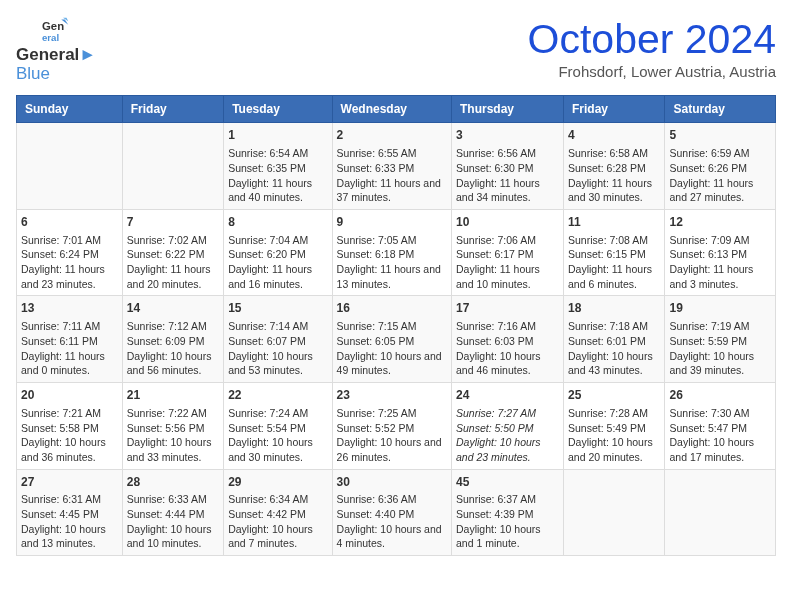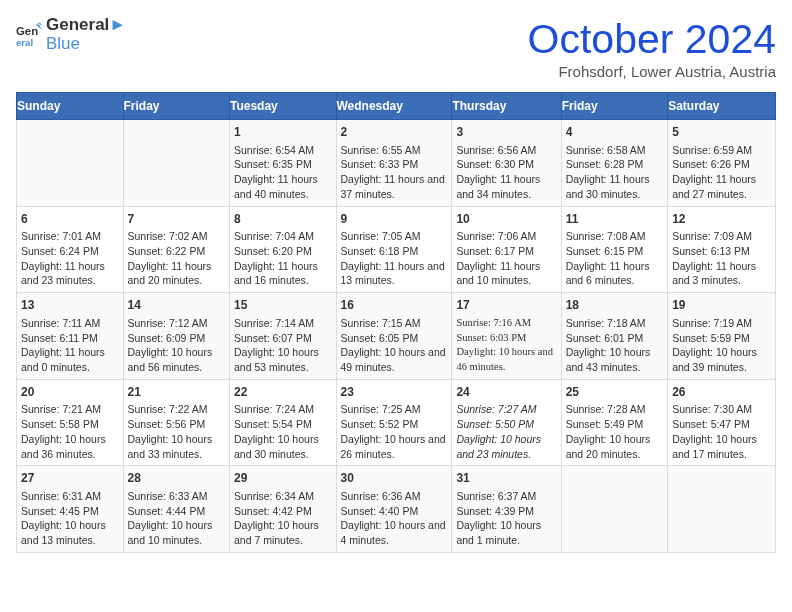--- a/index.html
+++ b/index.html
@@ -13,20 +13,21 @@
     .header {
       display: flex;
       align-items: flex-start;
       justify-content: space-between;
       margin-bottom: 12px;
     }
     .logo {
       display: flex;
       align-items: center;
       gap: 2px;
+      flex-direction: column;
     }
     .logo-icon {
       width: 28px;
       height: 28px;
     }
     .title-block { text-align: right; }
     .month-title {
       font-size: 41px;
       font-weight: normal;
       color: #1d4ed8;
@@ -38,21 +39,21 @@
     table {
       width: 100%;
       border-collapse: collapse;
       font-size: 11px;
     }
     thead tr {
       background: #3a6db5;
       color: #fff;
     }
     thead th {
-      padding: 6px 0;
+      padding: 6px 8px;
       text-align: left;
       font-size: 12px;
       font-weight: bold;
       border: 1px solid #2a5a9f;
     }
     tbody tr {
       border-bottom: 1px solid #ccc;
     }
     tbody td {
       padding: 4px 4px;
@@ -210,21 +211,21 @@
 Daylight: 10 hours and 53 minutes.</div>
         </td>
         <td>
           <span class="day-num">16</span>
           <div class="day-info" style="white-space: pre-line;">Sunrise: 7:15 AM
 Sunset: 6:05 PM
 Daylight: 10 hours and 49 minutes.</div>
         </td>
         <td>
           <span class="day-num">17</span>
-          <div class="day-info" style="white-space: pre-line; font-family: Liberation Serif, serif;">Sunrise: 7:16 AM
+          <div class="day-info" style="white-space: pre-line;">Sunrise: 7:16 AM
 Sunset: 6:03 PM
 Daylight: 10 hours and 46 minutes.</div>
         </td>
         <td>
           <span class="day-num">18</span>
           <div class="day-info" style="white-space: pre-line;">Sunrise: 7:18 AM
 Sunset: 6:01 PM
 Daylight: 10 hours and 43 minutes.</div>
         </td>
         <td>
@@ -297,21 +298,21 @@
 Sunset: 4:42 PM
 Daylight: 10 hours and 7 minutes.</div>
         </td>
         <td>
           <span class="day-num">30</span>
           <div class="day-info" style="white-space: pre-line;">Sunrise: 6:36 AM
 Sunset: 4:40 PM
 Daylight: 10 hours and 4 minutes.</div>
         </td>
         <td>
-          <span class="day-num">31</span>
+          <span class="day-num">45</span>
           <div class="day-info" style="white-space: pre-line;">Sunrise: 6:37 AM
 Sunset: 4:39 PM
 Daylight: 10 hours and 1 minute.</div>
         </td>
         <td class="empty"></td>
         <td class="empty"></td>
       </tr>
     </tbody>
 </table>
 

